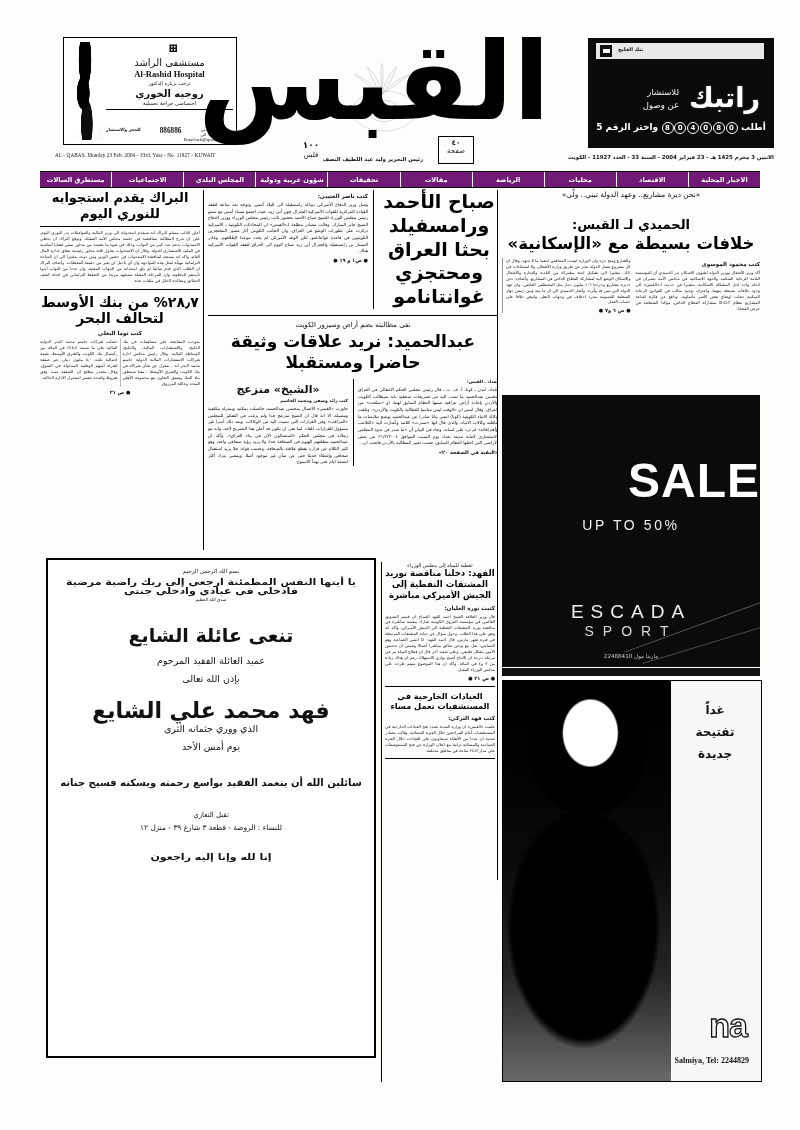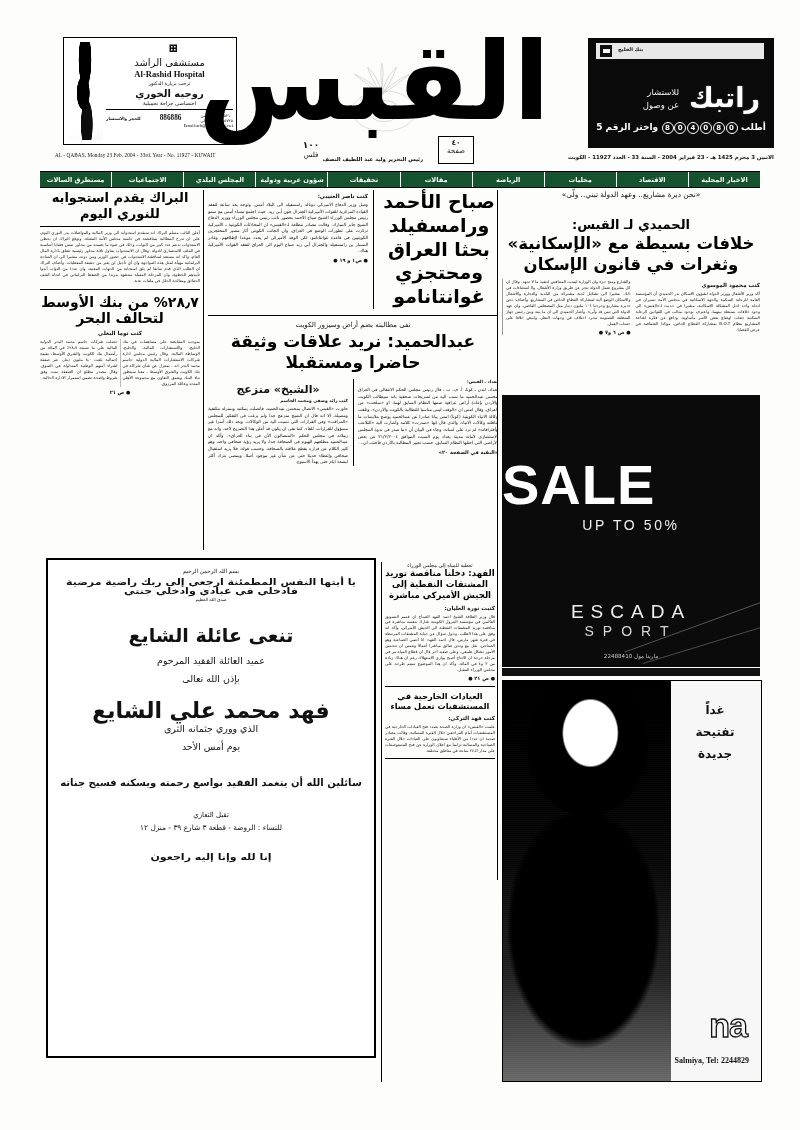--- a/index.html
+++ b/index.html
@@ -38,22 +38,22 @@
   .rashid-body{position:absolute;left:42px;top:3px;right:3px;text-align:center;direction:rtl;}
   .rashid-logo{
     display:block;margin:1px auto 2px;width:17px;height:13px;position:relative;
   }
   .rashid-ar1{font-size:10px;font-weight:normal;letter-spacing:.3px;}
   .rashid-en1{font-family:"Liberation Serif",serif;font-size:8.6px;font-weight:bold;margin-top:.5px;}
   .rashid-ar2{font-size:5px;margin-top:1px;}
   .rashid-name{font-size:10px;font-weight:bold;margin-top:2px;letter-spacing:-.3px;}
   .rashid-ar3{font-size:5.2px;margin-top:1.5px;}
   .rashid-strip{
-    margin-top:3px;border-top:.6px solid #000;padding-top:3px;
-    display:flex;justify-content:space-between;align-items:center;font-size:4.3px;
+    margin-top:3px;border-top:.6px solid #000;padding-top:17px;
+    display:flex;justify-content:space-between;font-size:4.3px;
   }
   .rashid-tel{font-family:"Liberation Serif",serif;font-size:7.2px;font-weight:bold;}
   .rashid-mail{font-family:"Liberation Serif",serif;font-size:4.8px;direction:ltr;text-align:right;}
 
   .enline{
     position:absolute;left:55px;top:152px;width:330px;
     font-family:"Liberation Serif",serif;font-size:5.1px;letter-spacing:.15px;color:#111;
   }
 
   .logo-wrap{position:absolute;left:250px;top:28px;width:300px;height:125px;}
@@ -114,21 +114,21 @@
   
   .navbar{
     position:absolute;left:40px;top:171px;width:720px;height:15px;
     background:#111;display:flex;flex-direction:row-reverse;align-items:stretch;
     border-top:1.6px solid #000;border-bottom:1.6px solid #000;
   }
   .nav-item{
     flex:1;color:#fff;font-size:6.6px;font-weight:bold;direction:rtl;
     display:flex;align-items:center;justify-content:center;
     border-left:1.2px solid #fff;letter-spacing:.4px;
-    background:#14532d;
+    background:#701a75;
   }
   .nav-item:last-child{border-left:none;}
 
   
   .sheet{position:absolute;left:40px;top:190px;width:720px;height:905px;}
   .vsep{position:absolute;width:.8px;background:#000;}
   .hsep{position:absolute;height:.8px;background:#000;}
 
   
   .col-left{position:absolute;left:0;top:0;width:160px;}
@@ -193,22 +193,22 @@
   .r-name{font-size:13px;line-height:1.2;}
   .r-h1{font-size:16.5px;line-height:1.3;letter-spacing:-.5px;}
   .r-h2{font-size:16.5px;line-height:1.3;letter-spacing:-.5px;}
 
   
   .ad-escada{
     position:absolute;left:462px;top:205px;width:258px;height:272px;
     background:#0b0b0b;color:#fff;overflow:hidden;
   }
   .escada-sale{
-    position:absolute;left:0;right:0;top:62px;text-align:left;
-    font-family:"Liberation Sans",sans-serif;font-weight:bold;font-size:56px;
+    position:absolute;left:0;right:0;top:62px;text-align:right;
+    font-family:"Liberation Sans",sans-serif;font-weight:bold;font-size:48px;
     letter-spacing:1px;color:#fff;line-height:1;
   }
   .escada-up{
     position:absolute;left:0;right:0;top:122px;text-align:center;
     font-family:"Liberation Sans",sans-serif;font-size:14px;letter-spacing:2.6px;color:#f0f0f0;
   }
   .escada-brand{
     position:absolute;left:0;right:0;top:206px;text-align:center;
     font-family:"Liberation Sans",sans-serif;font-size:19px;letter-spacing:7px;color:#efefef;
   }
@@ -455,21 +455,20 @@
 
       <div class="hsep" style="position:relative;margin:5px 0 4px;width:100%;"></div>
 
     </div>
 
     <div class="col-right">
       <div>
         <div class="r-kick">«نحن ديرة مشاريع.. وعهد الدولة تبني.. ولّى»</div>
         <h2 class="hl r-name">الحميدي لـ القبس:</h2>
         <h2 class="hl r-h1">خلافات بسيطة مع «الإسكانية»</h2>
-        <h2 class="hl r-h2">وثغرات في قانون الإسكان</h2>
         <div style="display:flex;flex-direction:row-reverse;gap:5px;margin-top:4px;">
           <div style="width:125px;">
             <div class="byline" style="text-align:right;">كتب محمود الموسوي</div>
             <p class="tiny rtl" style="margin:0;">أكد وزير الأشغال ووزير الدولة لشؤون الاسكان بدر الحميدي أن المؤسسة العامة للرعاية السكنية والجهة الاسكانية في مجلس الأمة تسيران في اتجاه واحد لحل المشكلة الاسكانية، مشيرا في حديث لـ«القبس» الى وجود خلافات بسيطة بينهما، واعترف بوجود مثالب في القوانين الرعاية السكنية جعلت اوضاع بعض الأسر مأساوية. ودافع عن فكرة اشاعة المشاريع بنظام B.O.T بمشاركة القطاع الخاص، مؤكدا الشفافية في عرض القضايا.</p>
           </div>
           <div style="width:125px;border-left:.4px solid #999;padding-left:3px;">
             <p class="tiny rtl" style="margin:0;">والشارع ومنح جزء وان الوزارة ليست المتنافس لتنفيذ ما لا تجهد. وقال ان كل مشروع تعمل الدولة تنجز عن طريق وزارة الأشغال، ولا استثناءات في ذلك. مشيرا الى تشكيل لجنة مشتركة من البلدية والتجارة والأشغال والاسكان الوضع آلية لمشاركة القطاع الخاص في المشاريع. وأضاف: نحن «ديرة مشاريع وخرجنا ١٠٦ مليون دينار مثل المصطفى القاضي. وان عهد الدولة التي تبني قد ولّى». وأشار الحميدي الى ان ما بينه وبين رئيس جهاز المنطقة القسومة مجرد اختلاف في وجهات النظر، وابيض خلافا على حساب العمل.</p>
             <div class="more rtl" style="text-align:right;">● ص ٦ و٧ ●</div>
           </div>
         </div>

